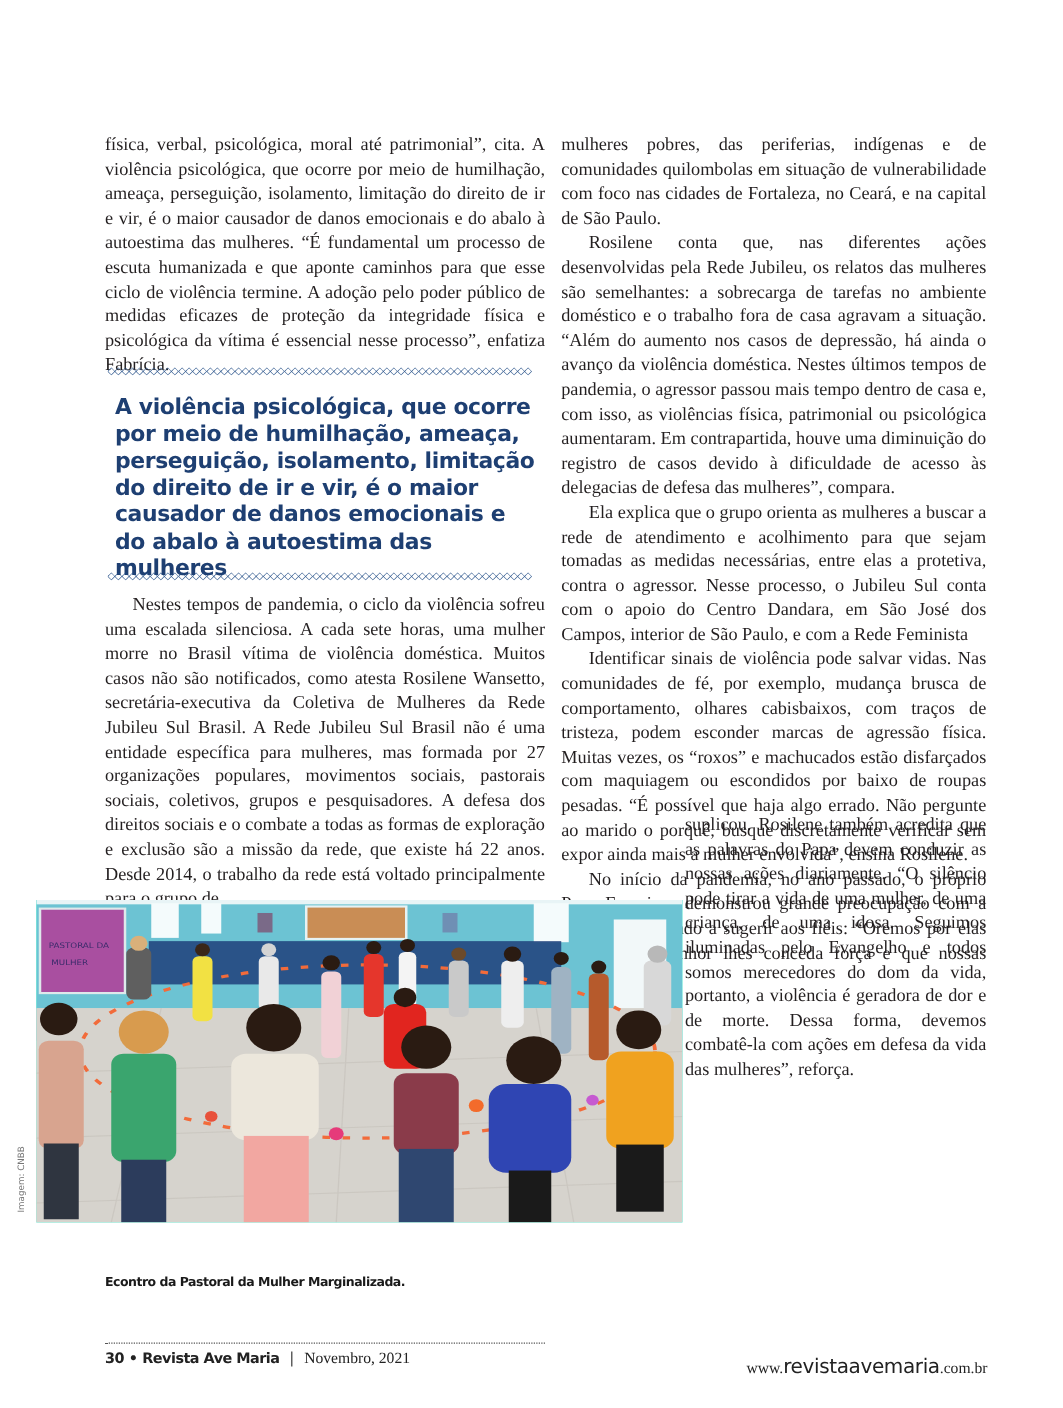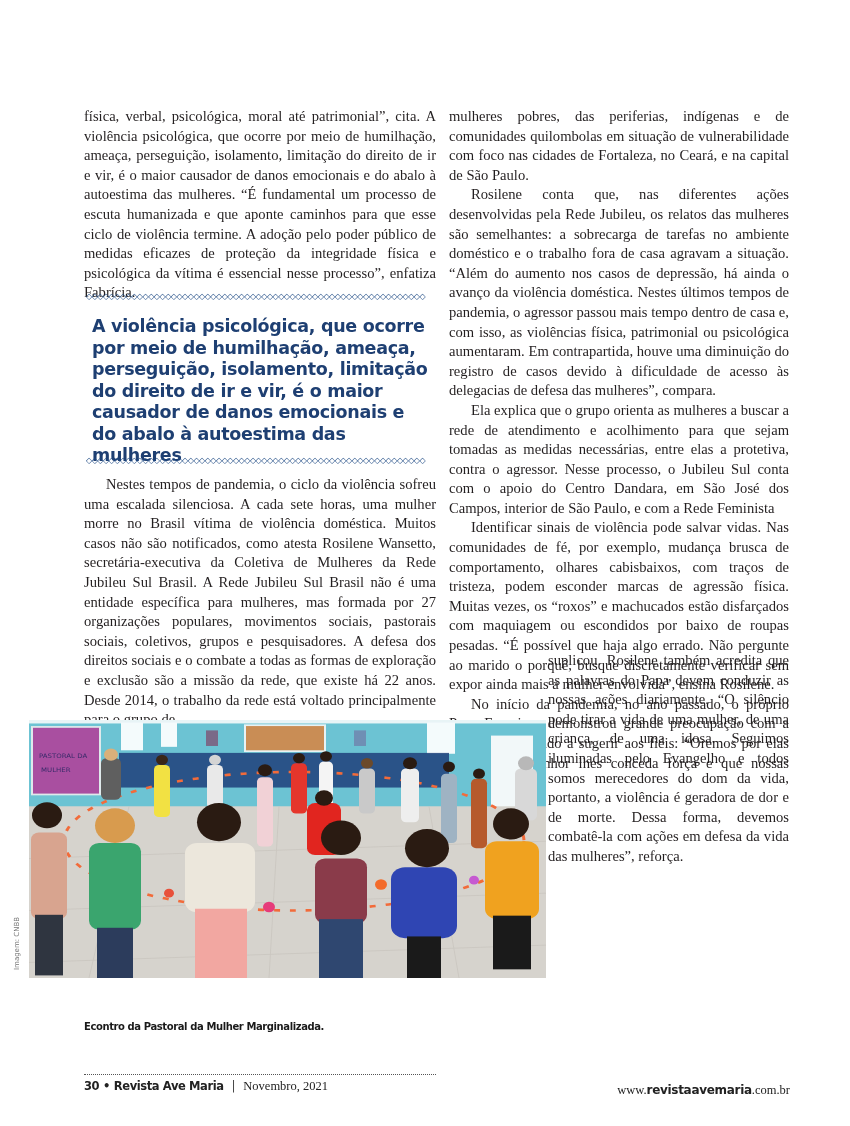--- a/index.html
+++ b/index.html
@@ -30,21 +30,21 @@
 
   .caption { position: absolute; left: 84px; top: 1021px; font-family: "DejaVu Sans", sans-serif; font-weight: bold; font-size: 10px; color: #1a1a1a; letter-spacing: -0.4px; }
 
   .footer-rule { position: absolute; left: 84px; top: 1074px; width: 352px; border-top: 1px dotted #555; }
   .footer-left { position: absolute; left: 84px; top: 1040px; font-size: 12px; color: #222; margin-top: 39px; }
   .footer-left .fl-bold { font-family: "DejaVu Sans", sans-serif; font-weight: bold; font-size: 11.5px; letter-spacing: -0.4px; }
   .footer-left .fl-sep { font-family: "DejaVu Sans", sans-serif; margin: 0 4px; color: #444; }
   .footer-left .fl-date { font-family: "Liberation Serif", serif; font-size: 12.5px; }
 
   .footer-right { position: absolute; right: 60px; top: 1083px; font-size: 12.5px; color: #222; font-family: "Liberation Serif", serif; }
-  .footer-right .fr-bold { font-family: "DejaVu Sans", sans-serif; font-weight: bold; font-size: 12px; letter-spacing: -0.3px; }
+  .footer-right .fr-bold { font-family: "DejaVu Sans", sans-serif; font-weight: normal; font-size: 16px; letter-spacing: -0.3px; }
 </style>
 </head>
 <body>
 
 <div id="col-left-top" class="col">
   <p>física, verbal, psicológica, moral até patrimonial”, cita. A violência psicológica, que ocorre por meio de humilhação, ameaça, perseguição, isolamento, limitação do direito de ir e vir, é o maior causador de danos emocionais e do abalo à autoestima das mulheres. “É fundamental um processo de escuta humanizada e que aponte caminhos para que esse ciclo de violência termine. A adoção pelo poder público de medidas eficazes de proteção da integridade física e psicológica da vítima é essencial nesse processo”, enfatiza Fabrícia.</p>
 </div>
 
 <div id="divider-top" class="divider">◇◇◇◇◇◇◇◇◇◇◇◇◇◇◇◇◇◇◇◇◇◇◇◇◇◇◇◇◇◇◇◇◇◇◇◇◇◇◇◇◇◇◇◇◇◇◇◇◇◇◇◇◇◇◇◇◇◇◇◇</div>
 <div class="pullquote">A violência psicológica, que ocorre por meio de humilhação, ameaça, perseguição, isolamento, limitação do direito de ir e vir, é o maior causador de danos emocionais e do abalo à autoestima das mulheres</div>

